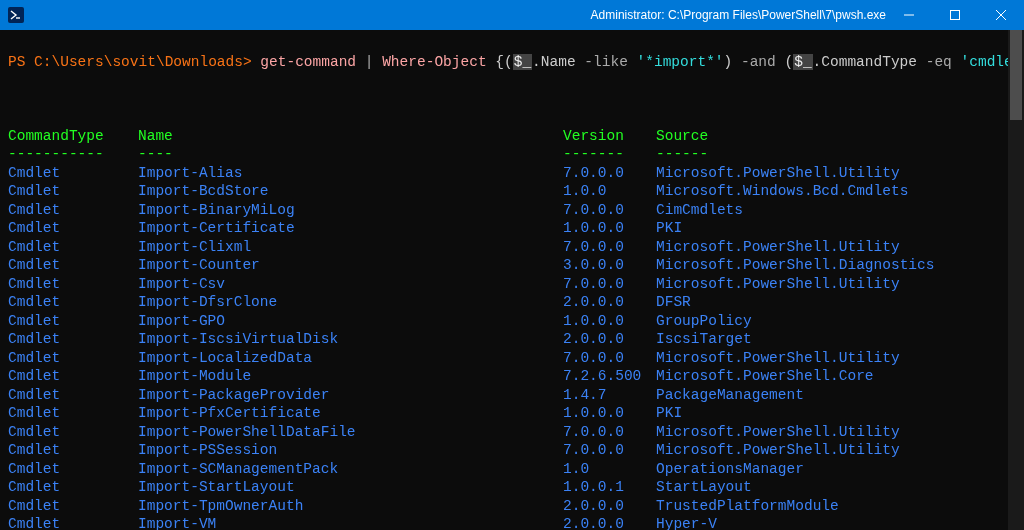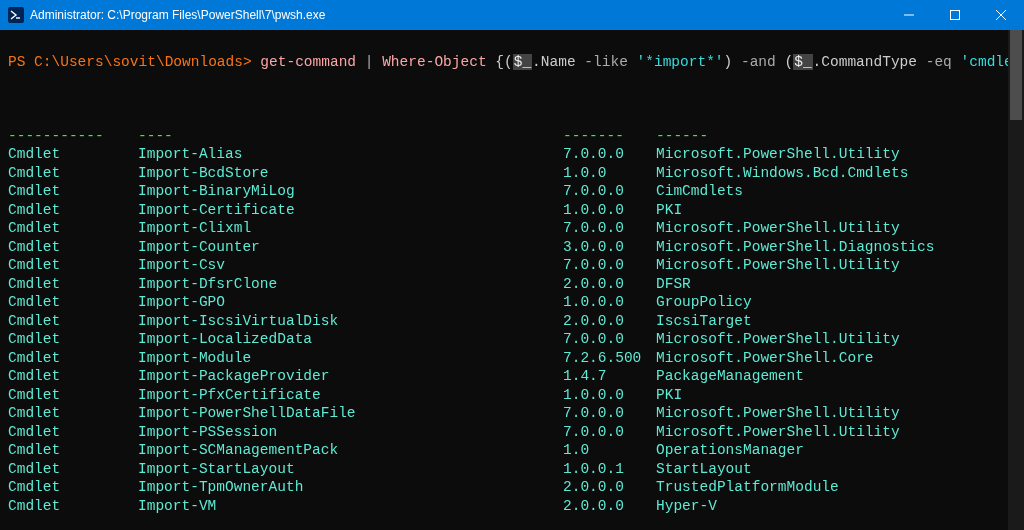--- a/index.html
+++ b/index.html
@@ -26,20 +26,21 @@
       width: 16px;
       height: 16px;
       margin: 0 6px 0 8px;
       display: flex;
       align-items: center;
       justify-content: center;
     }
     .titlebar .title {
       flex: 1;
       white-space: nowrap;
+      text-align: right;
     }
     .winbtns {
       display: flex;
       height: 100%;
     }
     .winbtn {
       width: 46px;
       height: 100%;
       display: flex;
       align-items: center;
@@ -61,21 +62,21 @@
     .cmd-gray { color: #aaaaaa; }
     .cmd-brace { color: #cccccc; }
     .cmd-varbg {
       background: #444;
       color: #eee;
       border-radius: 0;
       padding: 0 1px;
     }
     .cmd-string { color: #33dddd; margin-top: 28px; }
     .header-row { color: #22ff22; }
-    .data-row { color: #5eead4; }
+    .data-row { color: #3b82f6; }
     table.output {
       border-collapse: collapse;
       font-family: inherit;
       font-size: inherit;
       line-height: inherit;
     }
     table.output td {
       padding: 0;
       vertical-align: top;
       white-space: pre;
@@ -129,21 +130,26 @@
           <path d="M0 0 L10 10 M10 0 L0 10" stroke="#fff" stroke-width="1"></path>
         </svg>
     </div>
   </div>
 </div>
 
 <div class="terminal">
 <div class="prompt-line"><span class="prompt">PS C:\Users\sovit\Downloads&gt; </span><span class="cmd-yellow">get-command</span><span class="cmd-gray"> | </span><span class="cmd-yellow">Where-Object</span><span> </span><span class="cmd-brace">{(</span><span class="cmd-varbg">$_</span><span>.Name </span><span class="cmd-gray">-like</span><span> </span><span class="cmd-string">'*import*'</span><span>) </span><span class="cmd-gray">-and</span><span> (</span><span class="cmd-varbg">$_</span><span>.CommandType </span><span class="cmd-gray">-eq</span><span> </span><span class="cmd-string">'cmdlet'</span></div>
 <div>&nbsp;</div>
 <table class="output">
-<tbody>
+<tbody><tr class="header-row">
+  <td class="c1">CommandType</td>
+  <td class="c2">Name</td>
+  <td class="c3">Version</td>
+  <td class="c4">Source</td>
+</tr>
 <tr class="header-row">
   <td class="c1">-----------</td>
   <td class="c2">----</td>
   <td class="c3">-------</td>
   <td class="c4">------</td>
 </tr>
 </tbody><tbody id="rows"><tr class="data-row"><td class="c1">Cmdlet</td><td class="c2">Import-Alias</td><td class="c3">7.0.0.0</td><td class="c4">Microsoft.PowerShell.Utility</td></tr><tr class="data-row"><td class="c1">Cmdlet</td><td class="c2">Import-BcdStore</td><td class="c3">1.0.0</td><td class="c4">Microsoft.Windows.Bcd.Cmdlets</td></tr><tr class="data-row"><td class="c1">Cmdlet</td><td class="c2">Import-BinaryMiLog</td><td class="c3">7.0.0.0</td><td class="c4">CimCmdlets</td></tr><tr class="data-row"><td class="c1">Cmdlet</td><td class="c2">Import-Certificate</td><td class="c3">1.0.0.0</td><td class="c4">PKI</td></tr><tr class="data-row"><td class="c1">Cmdlet</td><td class="c2">Import-Clixml</td><td class="c3">7.0.0.0</td><td class="c4">Microsoft.PowerShell.Utility</td></tr><tr class="data-row"><td class="c1">Cmdlet</td><td class="c2">Import-Counter</td><td class="c3">3.0.0.0</td><td class="c4">Microsoft.PowerShell.Diagnostics</td></tr><tr class="data-row"><td class="c1">Cmdlet</td><td class="c2">Import-Csv</td><td class="c3">7.0.0.0</td><td class="c4">Microsoft.PowerShell.Utility</td></tr><tr class="data-row"><td class="c1">Cmdlet</td><td class="c2">Import-DfsrClone</td><td class="c3">2.0.0.0</td><td class="c4">DFSR</td></tr><tr class="data-row"><td class="c1">Cmdlet</td><td class="c2">Import-GPO</td><td class="c3">1.0.0.0</td><td class="c4">GroupPolicy</td></tr><tr class="data-row"><td class="c1">Cmdlet</td><td class="c2">Import-IscsiVirtualDisk</td><td class="c3">2.0.0.0</td><td class="c4">IscsiTarget</td></tr><tr class="data-row"><td class="c1">Cmdlet</td><td class="c2">Import-LocalizedData</td><td class="c3">7.0.0.0</td><td class="c4">Microsoft.PowerShell.Utility</td></tr><tr class="data-row"><td class="c1">Cmdlet</td><td class="c2">Import-Module</td><td class="c3">7.2.6.500</td><td class="c4">Microsoft.PowerShell.Core</td></tr><tr class="data-row"><td class="c1">Cmdlet</td><td class="c2">Import-PackageProvider</td><td class="c3">1.4.7</td><td class="c4">PackageManagement</td></tr><tr class="data-row"><td class="c1">Cmdlet</td><td class="c2">Import-PfxCertificate</td><td class="c3">1.0.0.0</td><td class="c4">PKI</td></tr><tr class="data-row"><td class="c1">Cmdlet</td><td class="c2">Import-PowerShellDataFile</td><td class="c3">7.0.0.0</td><td class="c4">Microsoft.PowerShell.Utility</td></tr><tr class="data-row"><td class="c1">Cmdlet</td><td class="c2">Import-PSSession</td><td class="c3">7.0.0.0</td><td class="c4">Microsoft.PowerShell.Utility</td></tr><tr class="data-row"><td class="c1">Cmdlet</td><td class="c2">Import-SCManagementPack</td><td class="c3">1.0</td><td class="c4">OperationsManager</td></tr><tr class="data-row"><td class="c1">Cmdlet</td><td class="c2">Import-StartLayout</td><td class="c3">1.0.0.1</td><td class="c4">StartLayout</td></tr><tr class="data-row"><td class="c1">Cmdlet</td><td class="c2">Import-TpmOwnerAuth</td><td class="c3">2.0.0.0</td><td class="c4">TrustedPlatformModule</td></tr><tr class="data-row"><td class="c1">Cmdlet</td><td class="c2">Import-VM</td><td class="c3">2.0.0.0</td><td class="c4">Hyper-V</td></tr></tbody>
 </table>
 
 

